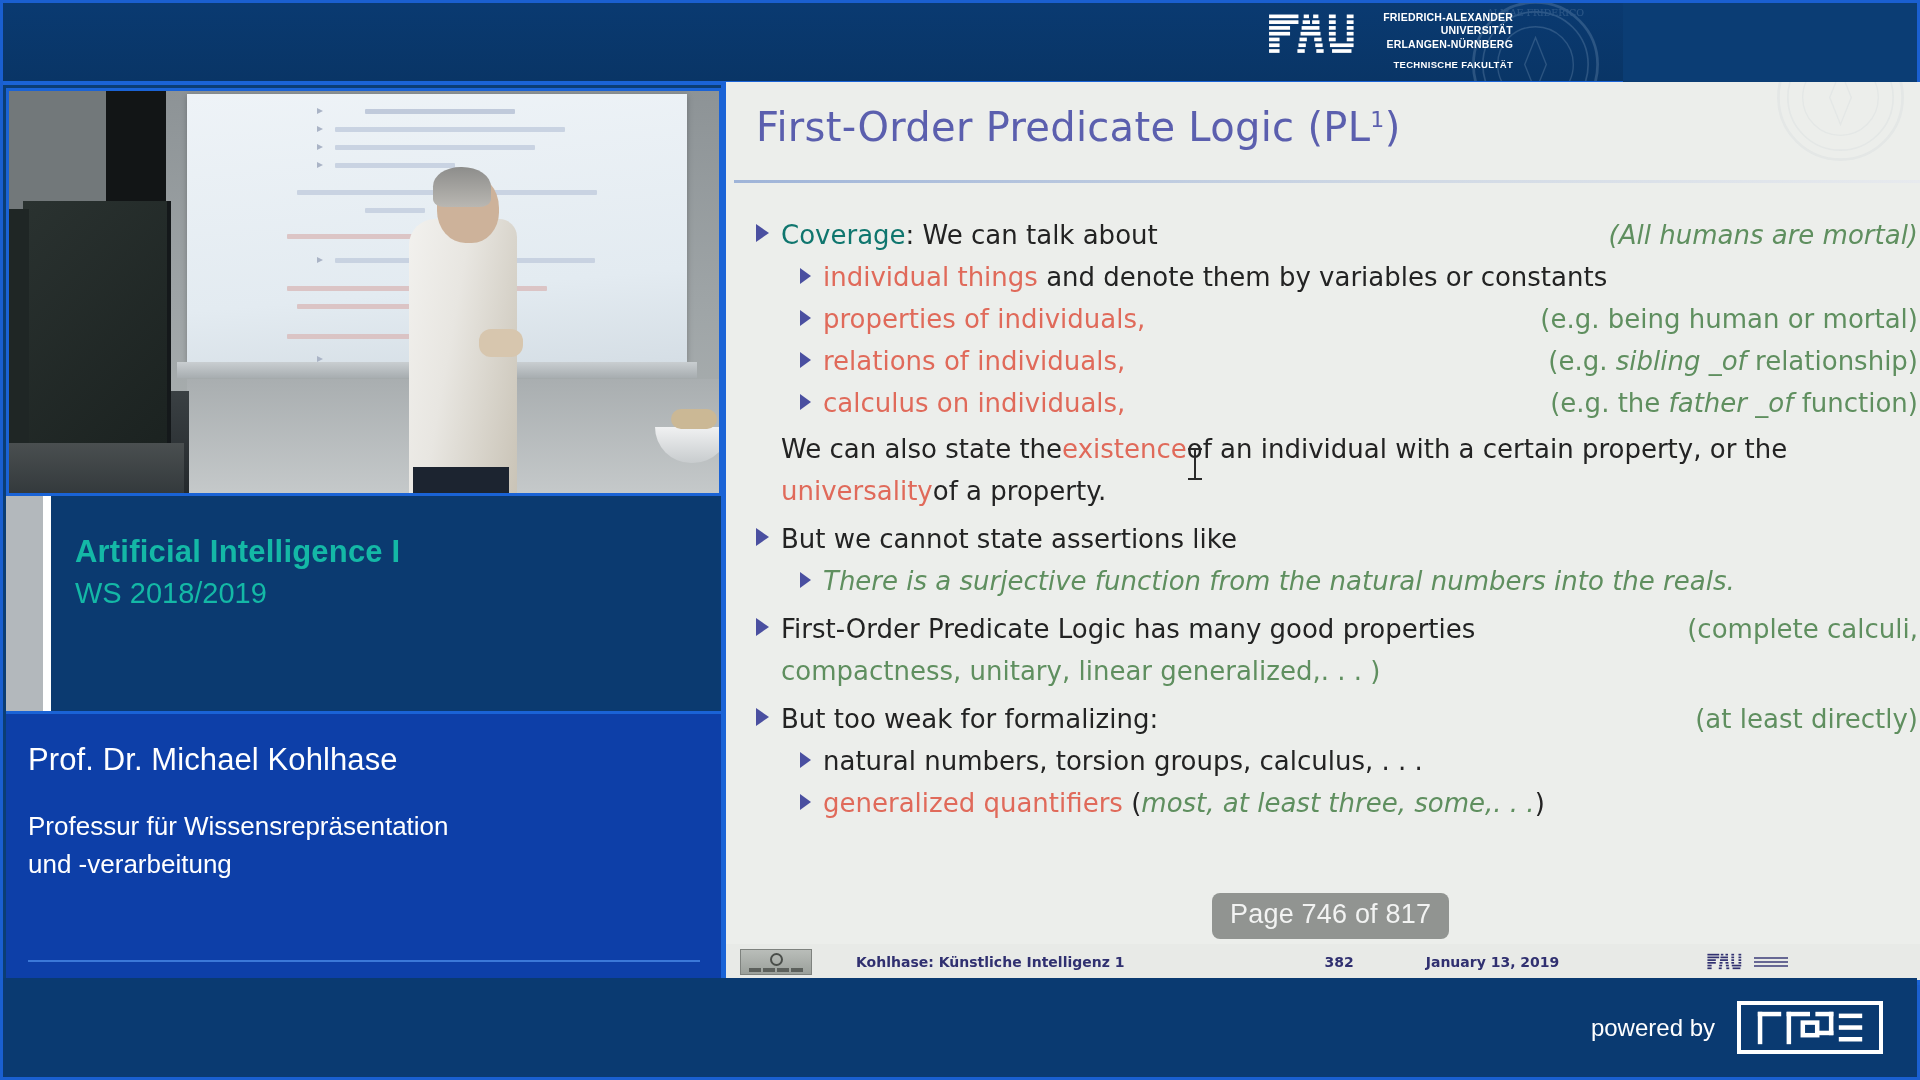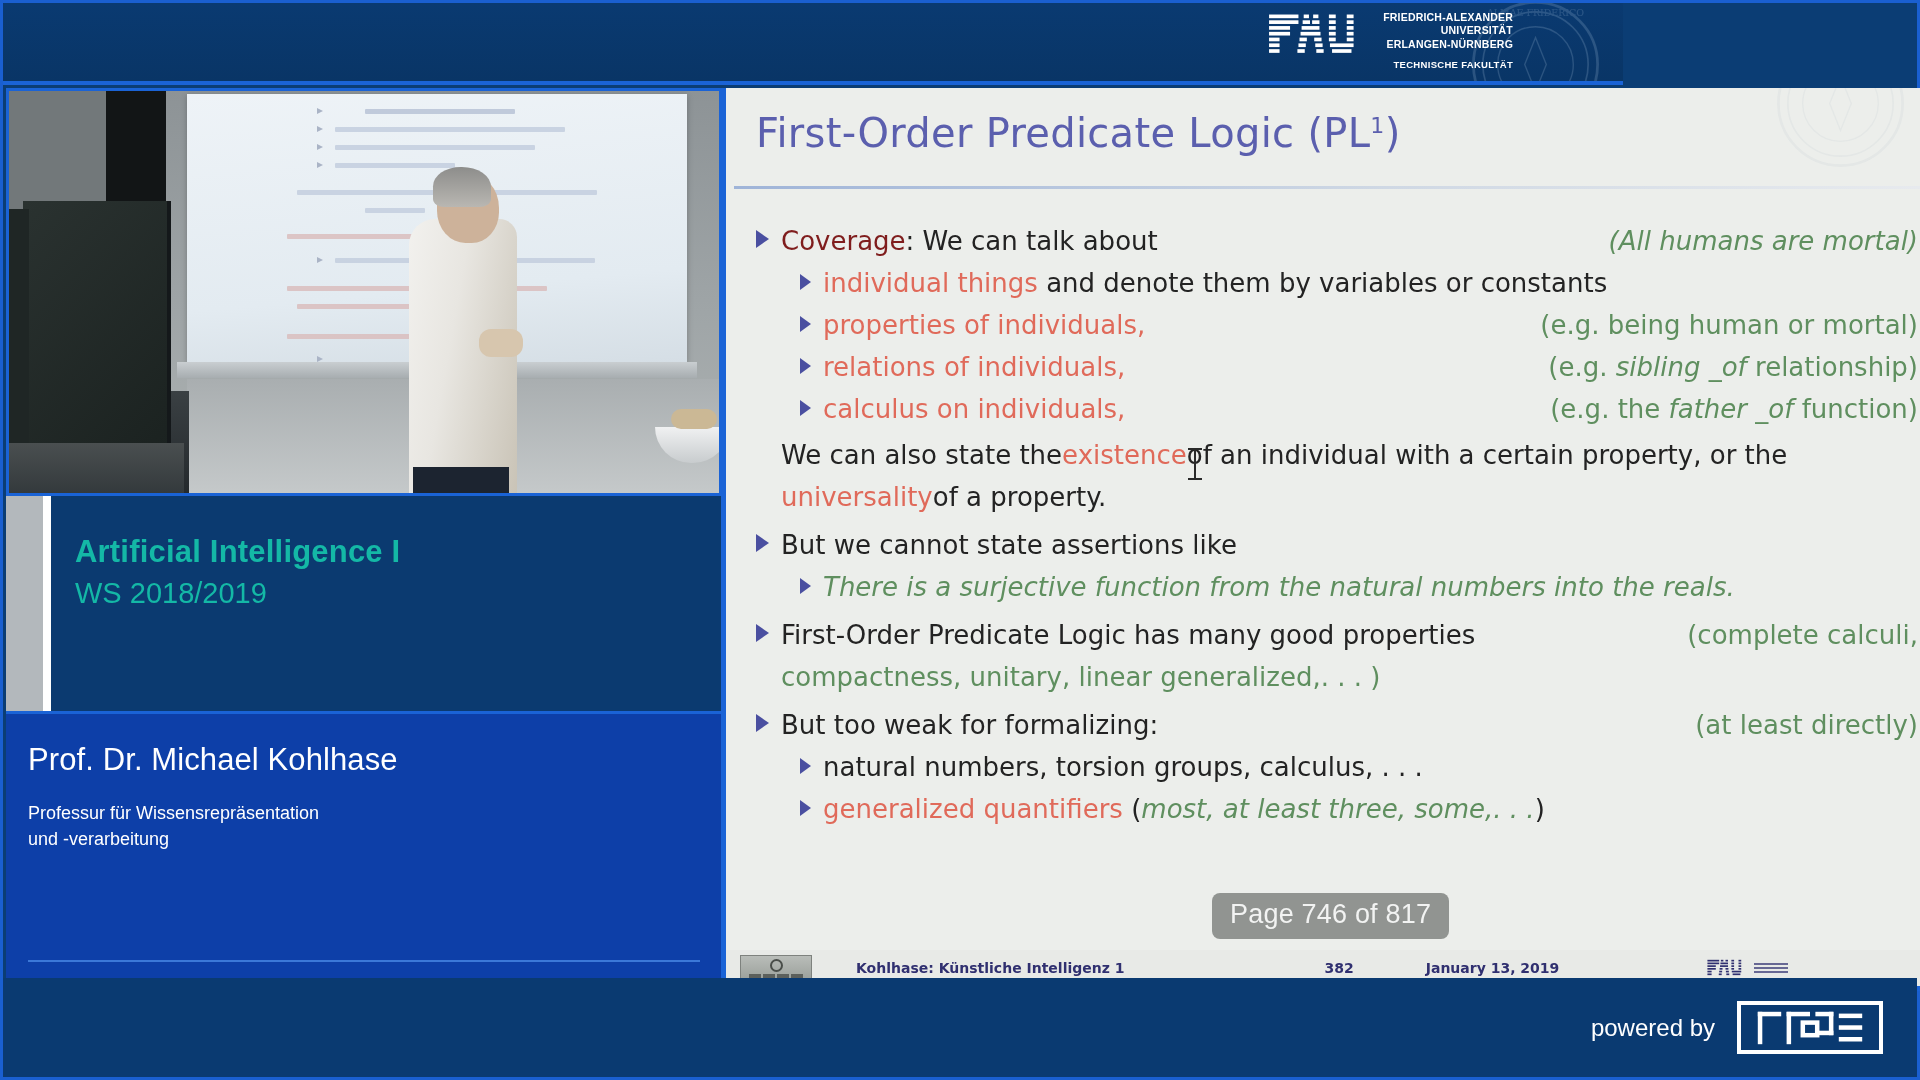--- a/index.html
+++ b/index.html
@@ -97,26 +97,26 @@
     padding:38px 0 0 24px;
   }
   #course-name { font-size:31px; font-weight:bold; letter-spacing:.2px; }
   #course-term { font-size:29px; font-weight:normal; margin-top:7px; }
 
   #prof-block {
     position:relative; width:716px; height:285px; background:#0d3fa8;
     border-top:3px solid #1a63d6; color:#ffffff; padding:28px 24px 0 22px;
   }
   #prof-name { font-size:31px; font-weight:normal; letter-spacing:.1px; }
-  #prof-chair { font-size:18px; line-height:1.45; margin-top:22px; }
+  #prof-chair { font-size:26px; line-height:1.45; margin-top:30px; }
   #prof-rule { position:absolute; left:22px; right:22px; bottom:34px; height:2px; background:#3b78d8; }
 
   
   #slide-panel {
-    position:absolute; left:718px; top:85px; width:1199px; height:903px;
+    position:absolute; left:718px; top:79px; width:1199px; height:903px;
     background:#eceeeb; border-left:5px solid #1a63d6; border-bottom:5px solid #1a63d6;
     overflow:hidden;
   }
   #slide-title {
     position:absolute; left:30px; top:22px; width:1130px; height:70px;
     color:#5b5fae; font-size:40px; font-family:"DejaVu Sans", sans-serif;
     font-weight:normal; letter-spacing:.3px;
   }
   #slide-title sup { font-size:22px; vertical-align:super; }
   #title-rule {
@@ -133,21 +133,21 @@
   .lvl1 { padding-left:8px;  margin-top:10px; }
   .lvl2 { padding-left:52px; margin-top:4px; }
   .tri {
     flex:0 0 auto; width:0; height:0; margin-right:12px;
     border-left:13px solid #4a4fa0; border-top:9px solid transparent; border-bottom:9px solid transparent;
     position:relative; top:-2px;
   }
   .tri.small { border-left-width:11px; border-top-width:8px; border-bottom-width:8px; }
   .txt  { flex:1 1 auto; }
   .rhs  { flex:0 0 auto; white-space:nowrap; text-align:right; }
-  .blue  { color:#7f1d1d; }
+  .blue  { color:#0f766e; }
   .red   { color:#e06a5a; }
   .green { color:#5f8f5f; }
   .it    { font-style:italic; }
   .plain-line { padding-left:8px; margin-top:8px; }
 
   
   #page-pill {
     position:absolute; left:1209px; top:890px;
     background:rgba(124,128,124,.82); color:#f2f3f2;
     font-family:"Liberation Sans", sans-serif; font-size:27px;

